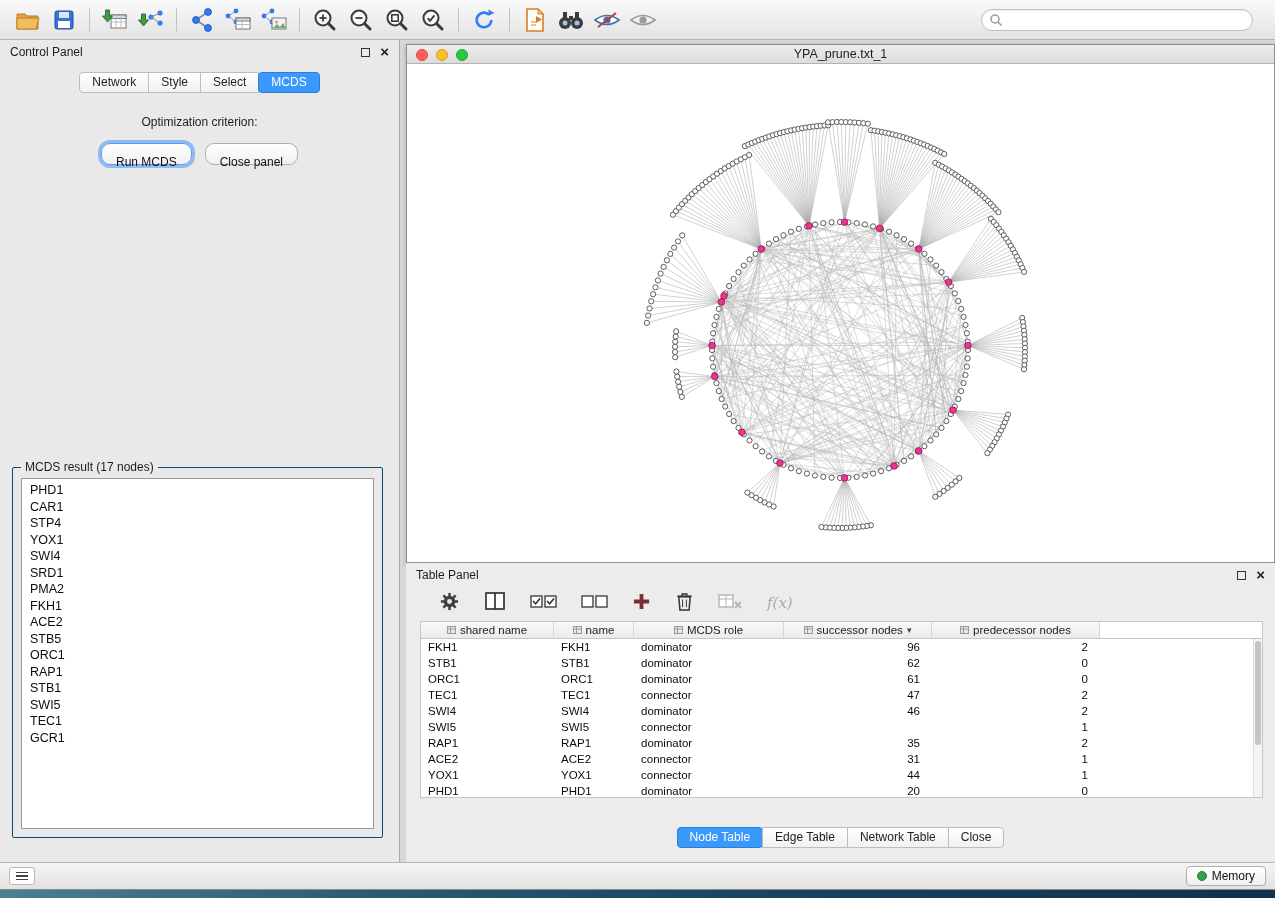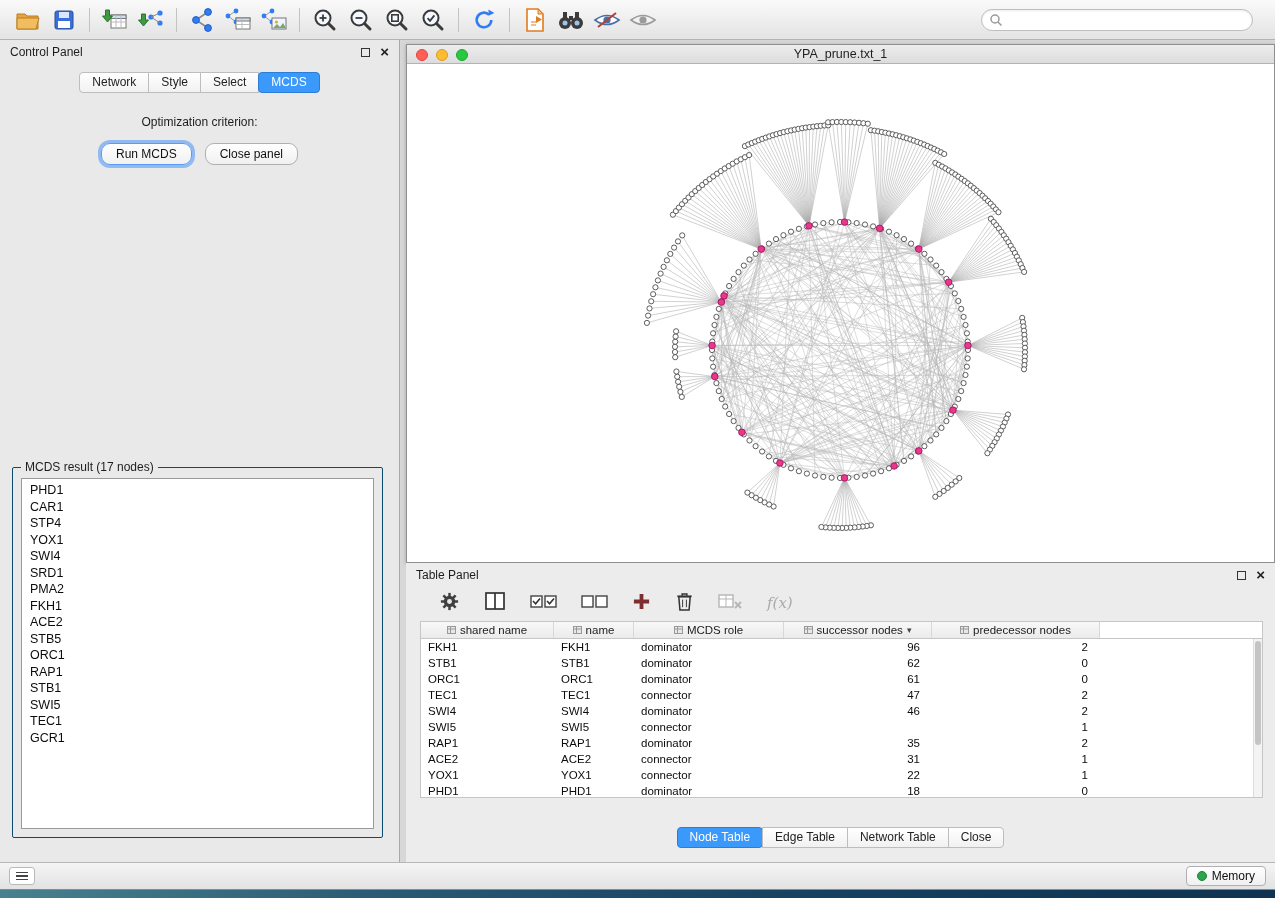--- a/index.html
+++ b/index.html
@@ -20,21 +20,21 @@
   .seg-item:first-child{border-radius:4px 0 0 4px;margin-left:0}
   .seg-item:last-child{border-radius:0 4px 4px 0}
   .seg-item.active{background:#3b99fc;color:#fff;border-color:#2d7cd6;border-radius:4px}
   .opt-label{margin-top:22px;text-align:center;font-size:12px;color:#1d1d1d}
   .combo{position:relative;margin:11px auto 0;width:312px;height:22px;background:#fff;border:1px solid #b3b3b3;border-radius:5px;font-size:12px;color:#111;line-height:20px;padding-left:9px;box-shadow:0 1px 0 rgba(255,255,255,.7)}
   .combo-stepper{position:absolute;right:1px;top:1px;width:17px;height:18px;border-radius:0 4px 4px 0;background:linear-gradient(#7db6fb,#3177ea);display:flex;flex-direction:column;align-items:center;justify-content:center;gap:2px}
   .combo-stepper i{width:0;height:0;border-left:3.5px solid transparent;border-right:3.5px solid transparent;display:block}
   .combo-stepper .up{border-bottom:4px solid #fff}
   .combo-stepper .dn{border-top:4px solid #fff}
   .btn-row{margin-top:14px;display:flex;justify-content:center;gap:13px}
-  .btn{height:22px;padding:0 14px;font-size:12px;line-height:20px;color:#111;background:linear-gradient(#ffffff,#f0f0f0);border:1px solid #b0b0b0;border-radius:9px}
+  .btn{height:22px;padding:8px 14px;font-size:12px;line-height:20px;color:#111;background:linear-gradient(#ffffff,#f0f0f0);border:1px solid #b0b0b0;border-radius:9px}
   .btn.focus{box-shadow:0 0 0 3px rgba(72,148,250,.55);border-color:#5a9cf5}
   .groupbox{position:absolute;left:12px;right:16px;top:427px;bottom:24px;border:1px solid #0c4a6e;border-radius:2px}
   .group-title{position:absolute;top:-8px;left:8px;background:#e9e9e9;padding:0 4px;font-size:12px;color:#1d1d1d}
   .mcds-list{position:absolute;left:8px;right:8px;top:10px;bottom:8px;background:#fff;border:1px solid #9a9a9a;overflow:hidden;padding:3px 0}
   .mcds-item{font-size:12.5px;color:#0c0c0c;padding:1px 8px;line-height:14.5px}
   
   .net-window{position:absolute;left:406px;top:44px;right:0;height:519px;background:#c2410c;border:1px solid #8f8f8f;box-shadow:0 1px 4px rgba(0,0,0,.25)}
   .titlebar{height:19px;background:linear-gradient(#ededed,#dcdcdc);border-bottom:1px solid #b3b3b3;position:relative;display:flex;align-items:center;justify-content:center;font-size:12.5px;color:#1f1f1f}
   .lights{position:absolute;left:9px;top:3.5px;display:flex;gap:8px}
   .light{width:12px;height:12px;border-radius:50%;display:inline-block}
@@ -740,28 +740,28 @@
           <div class="td left" style="width: 133px;">ACE2</div>
           <div class="td left" style="width: 80px;">ACE2</div>
           <div class="td left" style="width: 150px;">connector</div>
           <div class="td right" style="width: 148px;">31</div>
           <div class="td right" style="width: 168px;">1</div>
         </div>
         <div class="tr">
           <div class="td left" style="width: 133px;">YOX1</div>
           <div class="td left" style="width: 80px;">YOX1</div>
           <div class="td left" style="width: 150px;">connector</div>
-          <div class="td right" style="width: 148px;">22</div>
+          <div class="td right" style="width: 148px;">44</div>
           <div class="td right" style="width: 168px;">1</div>
         </div>
         <div class="tr">
           <div class="td left" style="width: 133px;">PHD1</div>
           <div class="td left" style="width: 80px;">PHD1</div>
           <div class="td left" style="width: 150px;">dominator</div>
-          <div class="td right" style="width: 148px;">18</div>
+          <div class="td right" style="width: 148px;">20</div>
           <div class="td right" style="width: 168px;">0</div>
         </div>
       </div>
     <div class="vscroll">
         <div class="vthumb"></div>
       </div>
   </div>
   <div class="seg table-tabs" id="table-tabs">
       <div class="seg-item active">Node Table</div>
       <div class="seg-item">Edge Table</div>

